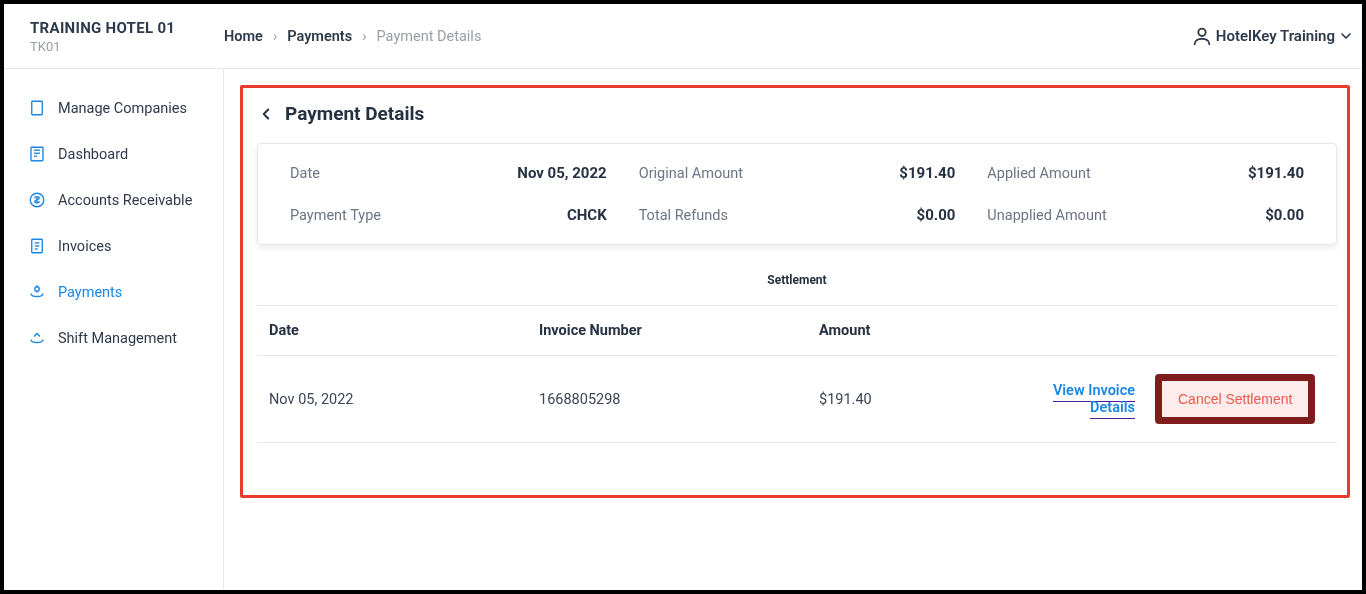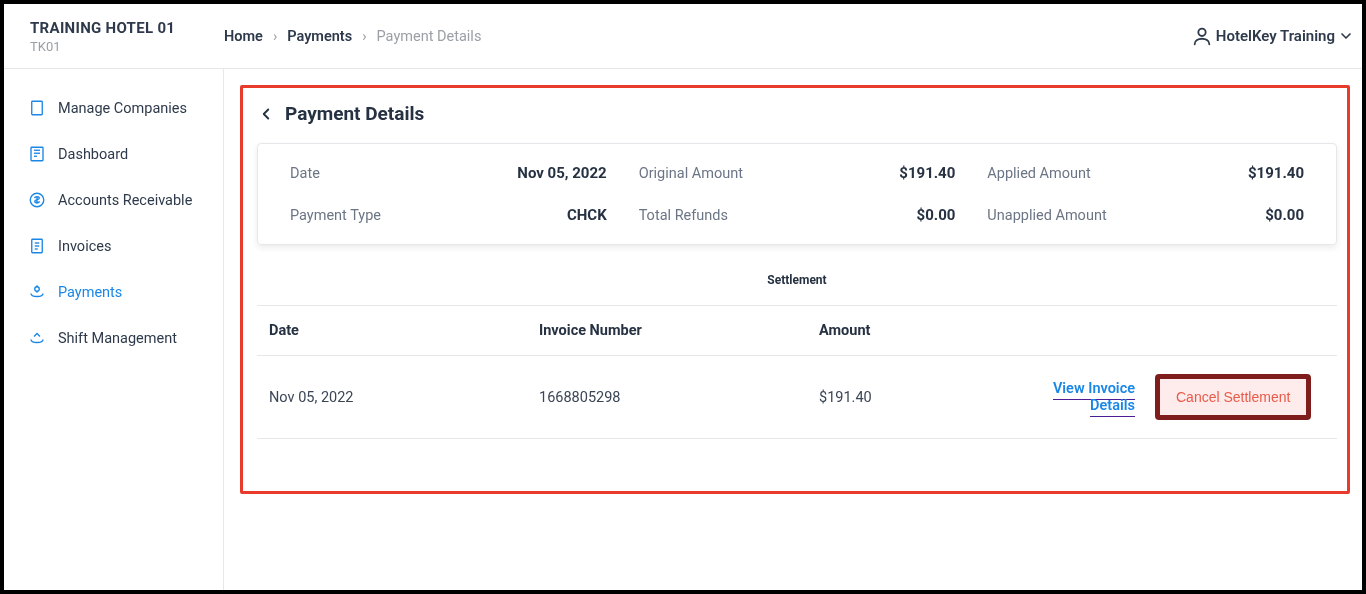--- a/index.html
+++ b/index.html
@@ -177,21 +177,21 @@
       border-bottom: 1px solid #e5e7eb;
     }
     .link-details {
       color: #1a87e6;
       font-weight: 600;
       border-bottom: 1px solid #4c1d95;
       padding-bottom: 2px;
       cursor: pointer;
     }
     .cancel-btn {
-      border: 5px solid #7f1d1d;
+      border: 7px solid #7f1d1d;
       background: #fdeceb;
       color: #ea5a4a;
       padding: 10px 16px;
       border-radius: 4px;
       font-size: 14px;
       font-weight: 500;
       cursor: pointer;
     }
   </style>
 </head>

